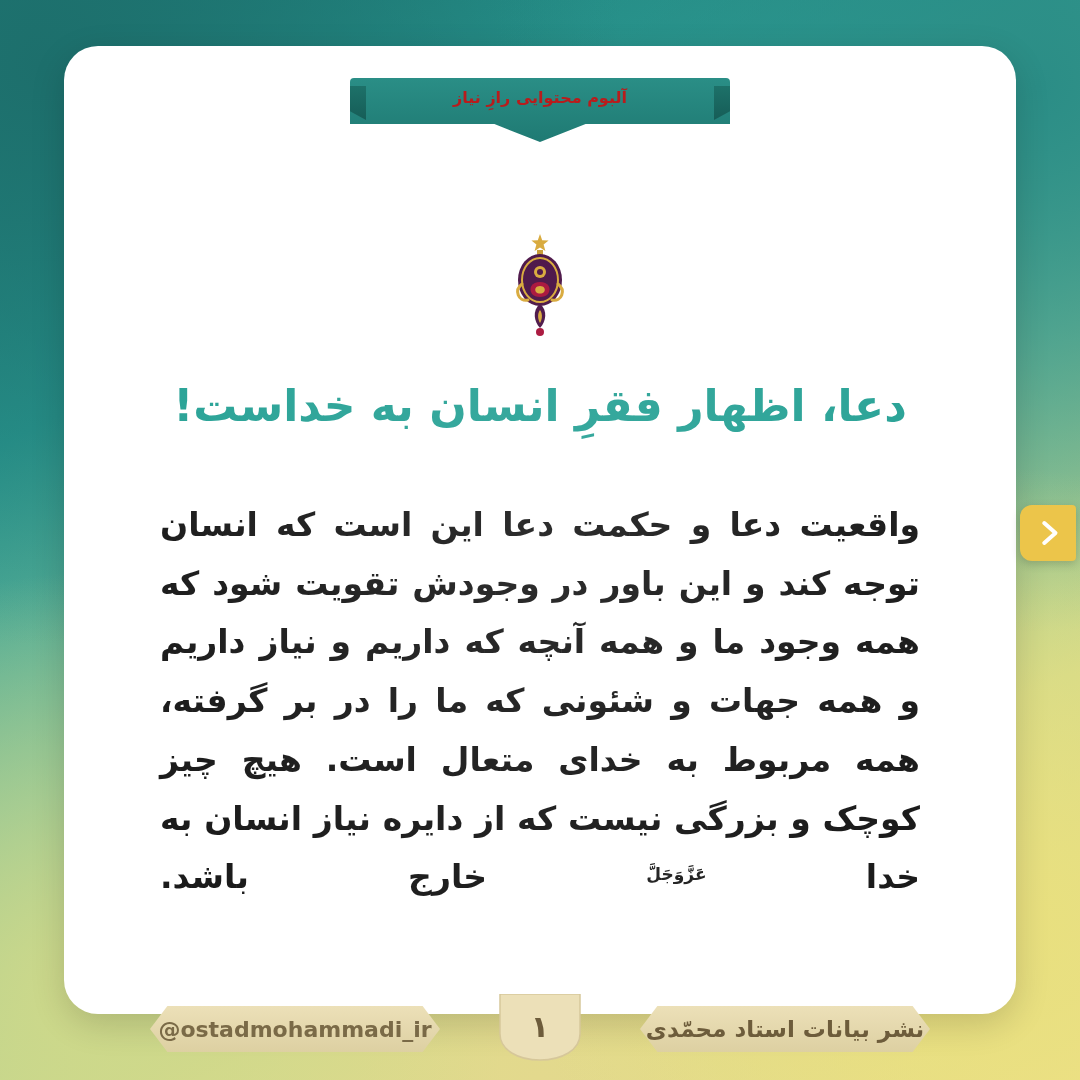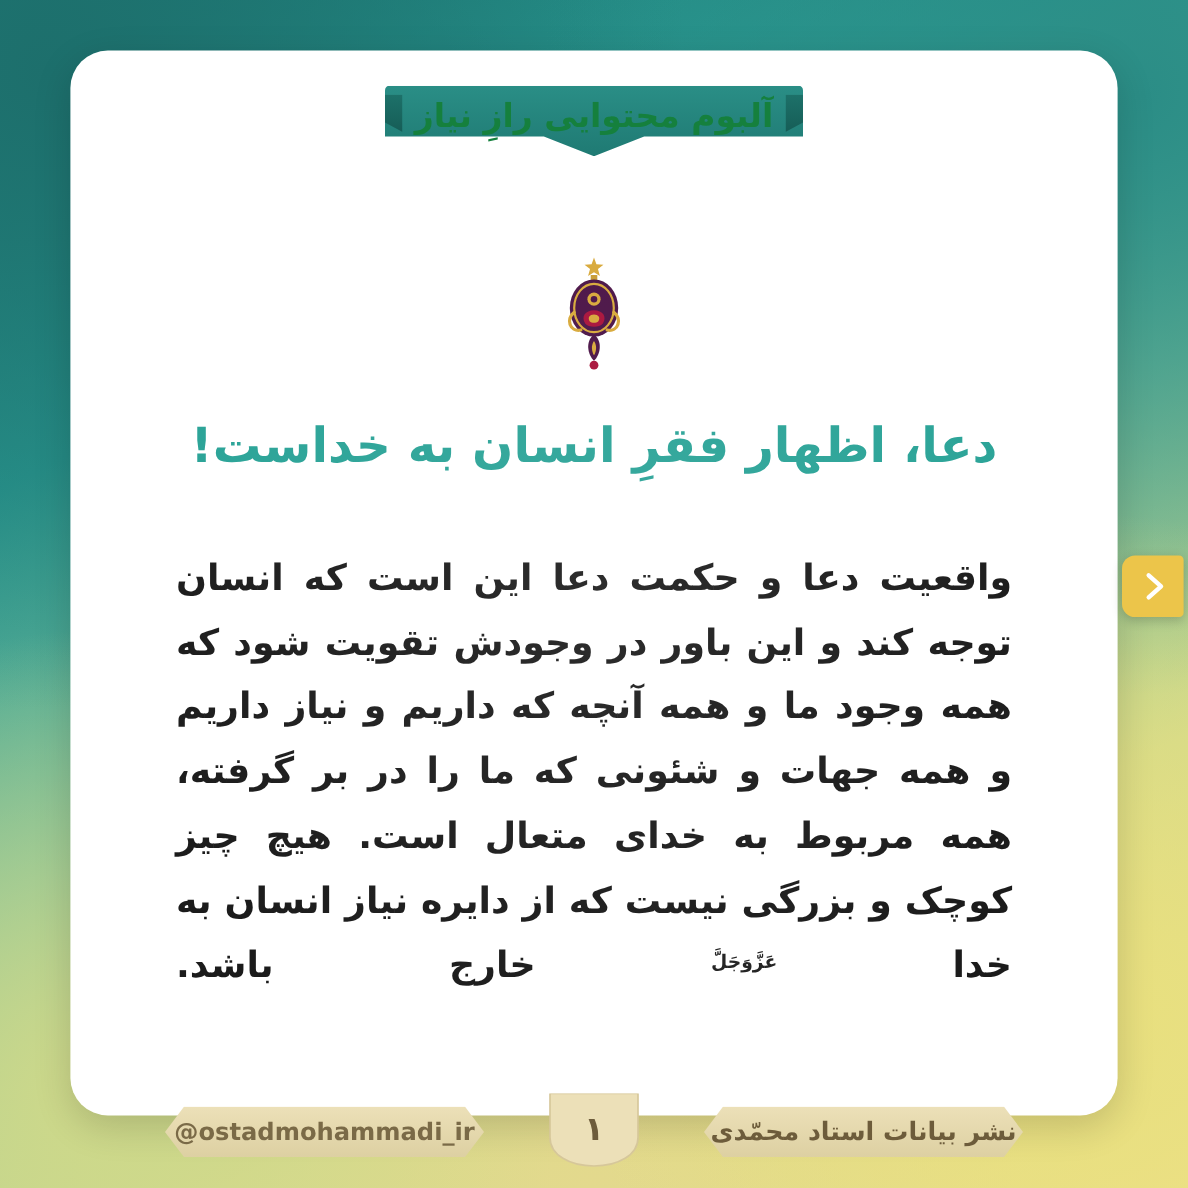--- a/index.html
+++ b/index.html
@@ -62,22 +62,22 @@
     width: 34px; height: 34px;
     background: linear-gradient(180deg,#1d7169,#165d57);
     z-index:-1;
   }
   .ribbon-shape::before{ left:-18px; clip-path: polygon(0 0, 100% 0, 100% 100%, 30% 62%); }
   .ribbon-shape::after{ right:-18px; clip-path: polygon(0 0, 100% 0, 70% 62%, 0 100%); }
   .ribbon-text{
     position:absolute;
     left:0; right:0; top: 10px;
     text-align:center;
-    color:#15803d;
-    font-size: 30px;
+    color:#b91c1c;
+    font-size: 16px;
     font-weight: 700;
     letter-spacing: 0.2px;
   }
 
   
   .ornament{
     position:absolute;
     left:50%; top:186px;
     transform:translateX(-50%);
     width: 64px; height: 108px;

